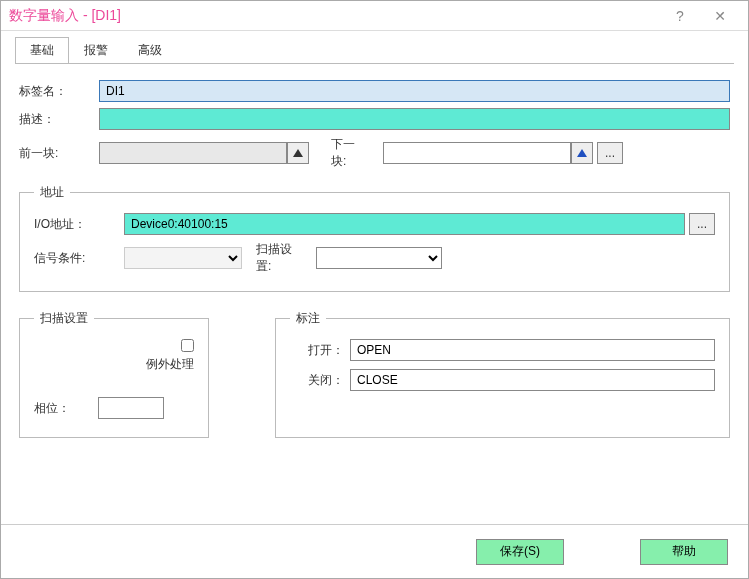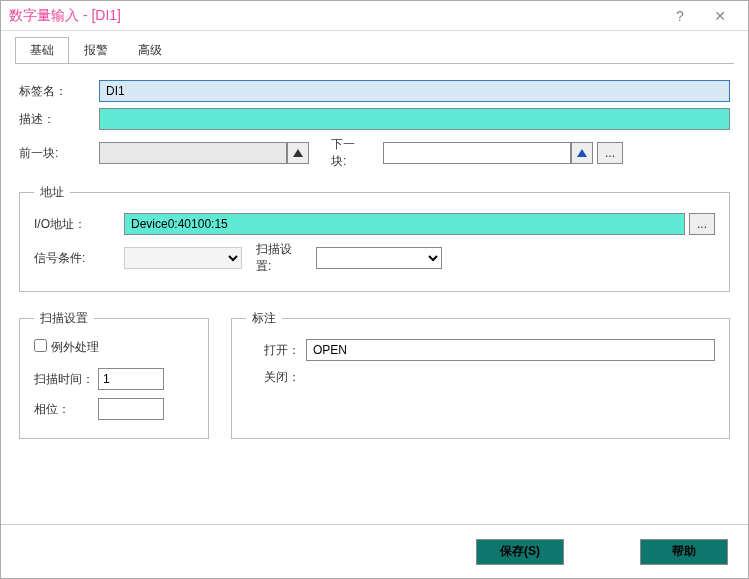--- a/index.html
+++ b/index.html
@@ -23,30 +23,30 @@
   .more-btn { width:26px; height:22px; border:1px solid #888; background:#eee; margin-left:4px; cursor:pointer; font-size:12px; display:flex;align-items:center;justify-content:center;}
   fieldset { border:1px solid #bbb; padding:12px 14px 10px 14px; margin-top:14px; }
   legend { padding: 0 6px; font-size:12px; }
   .driver-select { flex:1; height:22px; border:1px solid #888; background:#e8e8e8; font-family:inherit; font-size:12px; padding:1px 4px; }
   .iocfg-btn { width:90px; height:22px; margin-left:6px; border:1px solid #888; background:#eee; cursor:pointer; font-size:12px; }
   .small-combo { width:118px; height:22px; border:1px solid #ccc; background:#f4f4f4; font-family:inherit; font-size:12px; }
   .hw-combo { width:126px; height:22px; border:1px solid #888; background:#fff; font-family:inherit; font-size:12px; }
   .lower { display:flex; gap:22px; margin-top:0;}
   .lower fieldset { margin-top:18px; }
   .scan-set { width:190px; }
-  .labeling { flex:1; }
-  .checkbox-wrap { display:flex; align-items:flex-start; gap:4px; margin-bottom:12px;}
+  .labeling { flex:1;margin-left:44px; }
+  .checkbox-wrap { display:flex; align-items:flex-end; gap:4px; margin-bottom:24px;flex-direction:column;}
   .scan-row { display:flex; align-items:center; margin-bottom:8px; gap:4px;}
   .scan-label { width:60px; }
   .scan-input { width:66px; height:22px; border:1px solid #888; padding:1px 4px; font-size:12px;}
   .lab-row { display:flex; align-items:center; margin-bottom:8px; }
   .lab-label { width:60px; text-align:right; padding-right:6px;}
   .lab-input { flex:1; height:22px; border:1px solid #888; padding:1px 6px; font-size:12px; }
   .footer { height:54px; border-top:1px solid #ccc; display:flex; align-items:center; justify-content:flex-end; gap:18px; padding:0 20px; }
-  .footer-btn { width:88px; height:26px; border:1px solid #888; background:#0f766e; cursor:pointer; font-size:12px;font-weight:bold; }
+  .footer-btn { width:88px; height:26px; border:1px solid #888; background:#86efac; cursor:pointer; font-size:12px; }
   .tri-up { width:0;height:0;border-left:5px solid transparent;border-right:5px solid transparent;border-bottom:8px solid #333;}
   .tri-up.blue { border-bottom-color:#2050c0;}
 </style>
 </head>
 <body>
 
 <div class="window">
 
   <div class="titlebar">
     <div class="titlebar-title">数字量输入 - [DI1]</div>
@@ -111,37 +111,34 @@
     </fieldset>
 
     <div class="lower">
       <fieldset class="scan-set">
         <legend>扫描设置</legend>
         <div class="checkbox-wrap">
           <input type="checkbox" style="">
           <span>例外处理</span>
         </div>
         <div class="scan-row">
-          <div class="scan-label">扫描时间：</div>
-          <input class="scan-input" value="1" style="">
-        </div>
-        <div class="scan-row">
           <div class="scan-label">相位：</div>
           <input class="scan-input" value="" style="">
         </div>
       </fieldset>
 
       <fieldset class="labeling">
         <legend>标注</legend>
         <div class="lab-row">
           <div class="lab-label">打开：</div>
           <input class="lab-input" value="OPEN" style="">
         </div>
         <div class="lab-row">
           <div class="lab-label">关闭：</div>
+          <input class="lab-input" value="CLOSE" style="">
         </div>
       </fieldset>
     </div>
 
   </div>
 
   <div class="footer">
     <button class="footer-btn">保存(S)</button>
     <div style="width:40px"></div>
     <button class="footer-btn">帮助</button>

